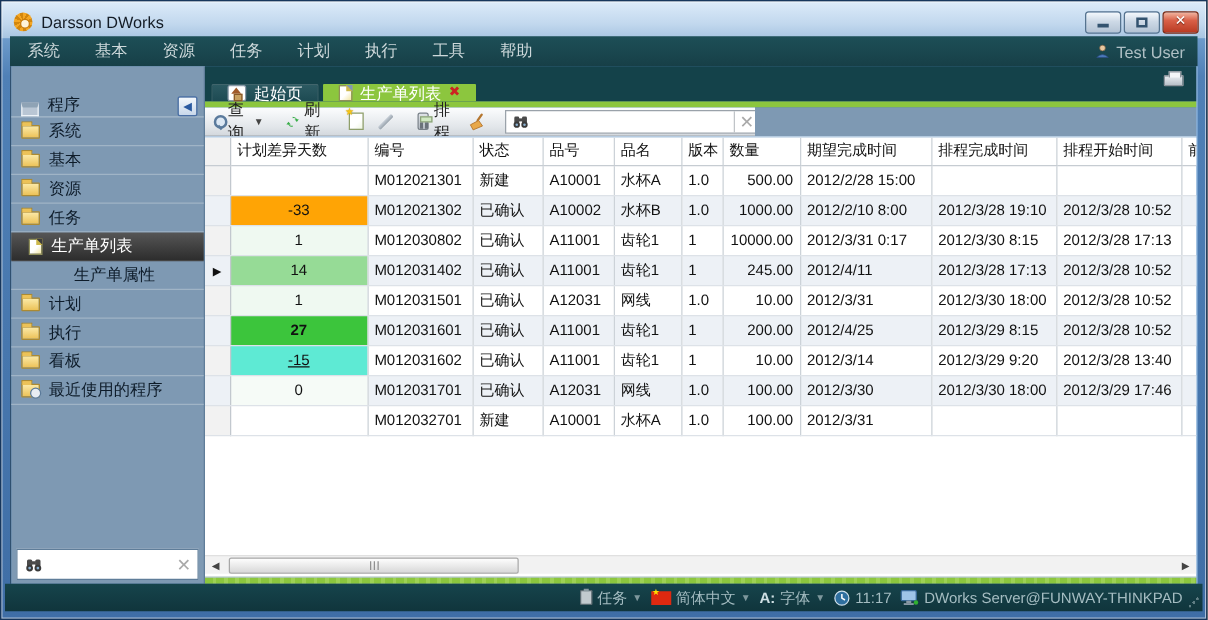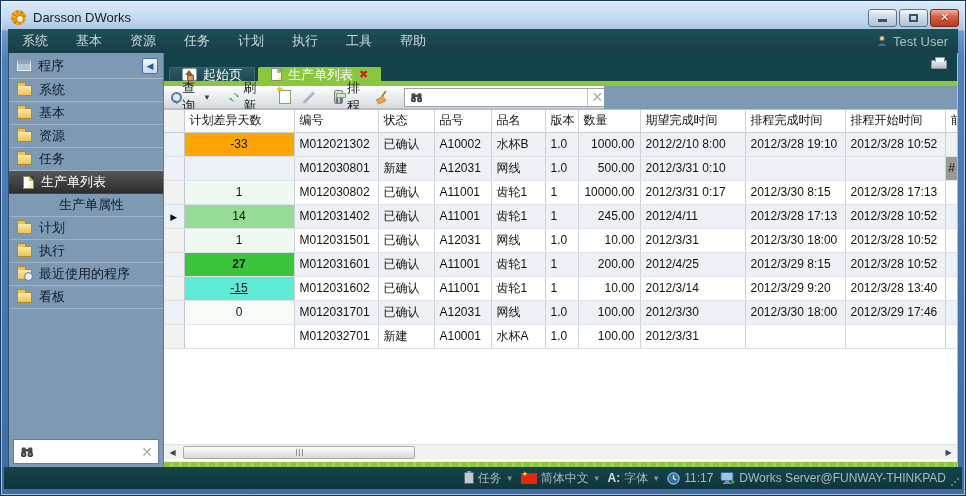--- a/index.html
+++ b/index.html
@@ -30,21 +30,21 @@
   
   .menubar{ height:24px; margin:0 7px; background:linear-gradient(#1d4f57,#173f47); display:flex; align-items:center; }
   .menu-item{ padding:0 14px; font-size:13px; color:#cdd8da; line-height:24px; cursor:default; }
   .menu-user{ margin-left:auto; display:flex; align-items:center; gap:5px; padding-right:10px; color:#aebfc4; font-size:13px; }
 
   
   .body{ height:414px; margin:0 7px; display:flex; border-left:1px solid #2f5070; border-right:1px solid #9cc2e8; }
 
   
   .sidebar{ width:155px; flex:none; background:#7e99b3; display:flex; flex-direction:column; border-right:1px solid #5f7d99; }
-  .side-header{ height:26px; display:flex; align-items:center; padding:0 5px 0 8px; border-bottom:1px solid #a7bacb; }
+  .side-header{ height:41px; display:flex; align-items:flex-end; padding:0 5px 0 8px; border-bottom:1px solid #a7bacb; }
   .winpane-icon{ width:14px; height:11px; flex:none; background:#b9c6d4; border:1px solid #eef3f8; border-top:4px solid #8fa3b5; }
   .side-header-label{ margin-left:7px; font-size:13px; color:#0e1c2a; }
   .collapse-btn{ margin-left:auto; width:16px; height:16px; border:1px solid #4a6fa5; border-radius:2px;
     background:linear-gradient(#f4f8fc,#c9d8ea); color:#2a5aa0; font-size:9px; line-height:14px; text-align:center; cursor:default; }
   .side-item{ height:23px; display:flex; align-items:center; padding-left:8px; border-bottom:1px solid #a0b4c6; font-size:13px; color:#0e1c2a; cursor:default; }
   .side-item.child{ padding-left:43px; }
   .side-item.selected{ background:linear-gradient(#565656,#2d2d2d); color:#fff; border-bottom-color:#444; padding-left:14px; }
   .side-label{ margin-left:7px; white-space:nowrap; }
   .icon-folder{ width:15px; height:11px; flex:none; position:relative; border:1px solid #ab8a33; border-radius:1px;
     background:linear-gradient(#fbe9a6,#ecc258); }
@@ -216,26 +216,26 @@
           </div>
           <div class="side-item">
             <span class="icon-folder"></span>
             <span class="side-label">计划</span>
           </div>
           <div class="side-item">
             <span class="icon-folder"></span>
             <span class="side-label">执行</span>
           </div>
           <div class="side-item">
+            <span class="icon-folder"></span>
+            <span class="side-label">看板</span>
+          </div>
+          <div class="side-item">
             <span class="icon-folder icon-folder-clock"></span>
             <span class="side-label">最近使用的程序</span>
-          </div>
-          <div class="side-item">
-            <span class="icon-folder"></span>
-            <span class="side-label">看板</span>
           </div>
         </div>
       <div class="side-search">
         <svg width="16" height="16" viewBox="0 0 16 16">
             <rect x="2.6" y="3.5" width="4.2" height="5.5" rx="1.2" fill="#4a4a4a"></rect>
             <rect x="9.2" y="3.5" width="4.2" height="5.5" rx="1.2" fill="#4a4a4a"></rect>
             <rect x="6.3" y="5" width="3.4" height="2.6" fill="#4a4a4a"></rect>
             <circle cx="4.7" cy="10.4" r="2.7" fill="#3a3a3a"></circle>
             <circle cx="11.3" cy="10.4" r="2.7" fill="#3a3a3a"></circle>
             <circle cx="4.7" cy="10.4" r="1.1" fill="#8ab0d0"></circle>
@@ -342,47 +342,47 @@
                 <th>品名</th>
                 <th>版本</th>
                 <th>数量</th>
                 <th>期望完成时间</th>
                 <th>排程完成时间</th>
                 <th>排程开始时间</th>
                 <th>前</th>
               </tr>
           </thead>
           <tbody>
+              <tr class="">
+                <td class="selcell"></td>
+                <td class="c-diff"></td>
+                <td class="c-code">M012021301</td>
+                <td class="c-status">新建</td>
+                <td class="c-item_no">A10001</td>
+                <td class="c-item_name">水杯A</td>
+                <td class="c-version">1.0</td>
+                <td class="c-qty">500.00</td>
+                <td class="c-expected">2012/2/28 15:00</td>
+                <td class="c-sched_end"></td>
+                <td class="c-sched_start"></td>
+                <td class="c-overflow"></td>
+              </tr>
               <tr class="shade">
                 <td class="selcell"></td>
                 <td class="c-diff" style="background: rgb(255, 164, 5);">-33</td>
                 <td class="c-code">M012021302</td>
                 <td class="c-status">已确认</td>
                 <td class="c-item_no">A10002</td>
                 <td class="c-item_name">水杯B</td>
                 <td class="c-version">1.0</td>
                 <td class="c-qty">1000.00</td>
                 <td class="c-expected">2012/2/10 8:00</td>
                 <td class="c-sched_end">2012/3/28 19:10</td>
                 <td class="c-sched_start">2012/3/28 10:52</td>
                 <td class="c-overflow"></td>
-              </tr>
-              <tr class="shade">
-                <td class="selcell"></td>
-                <td class="c-diff"></td>
-                <td class="c-code">M012030801</td>
-                <td class="c-status">新建</td>
-                <td class="c-item_no">A12031</td>
-                <td class="c-item_name">网线</td>
-                <td class="c-version">1.0</td>
-                <td class="c-qty">500.00</td>
-                <td class="c-expected">2012/3/31 0:10</td>
-                <td class="c-sched_end"></td>
-                <td class="c-sched_start"></td>
-                <td class="c-overflow ovf">#</td>
               </tr>
               <tr class="">
                 <td class="selcell"></td>
                 <td class="c-diff" style="background: rgb(239, 249, 241);">1</td>
                 <td class="c-code">M012030802</td>
                 <td class="c-status">已确认</td>
                 <td class="c-item_no">A11001</td>
                 <td class="c-item_name">齿轮1</td>
                 <td class="c-version">1</td>
                 <td class="c-qty">10000.00</td>

